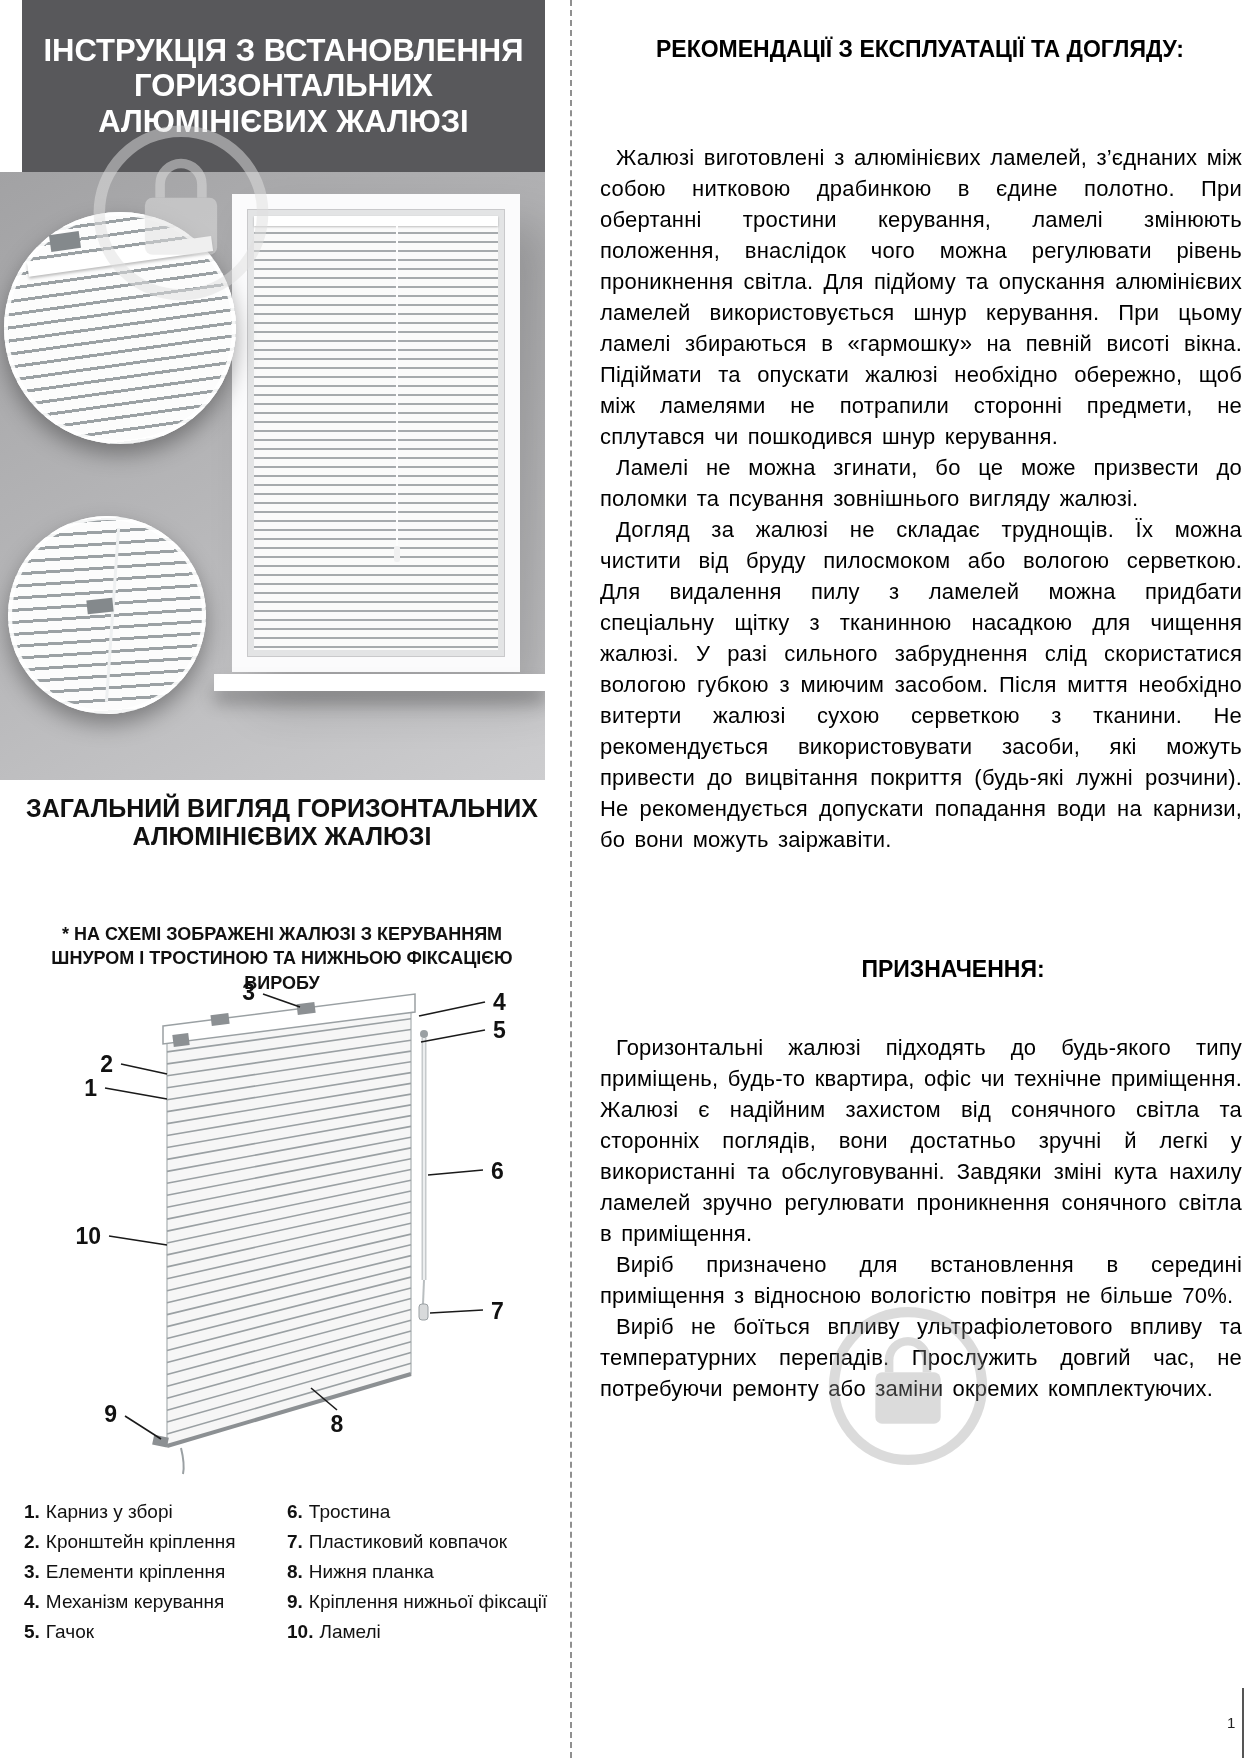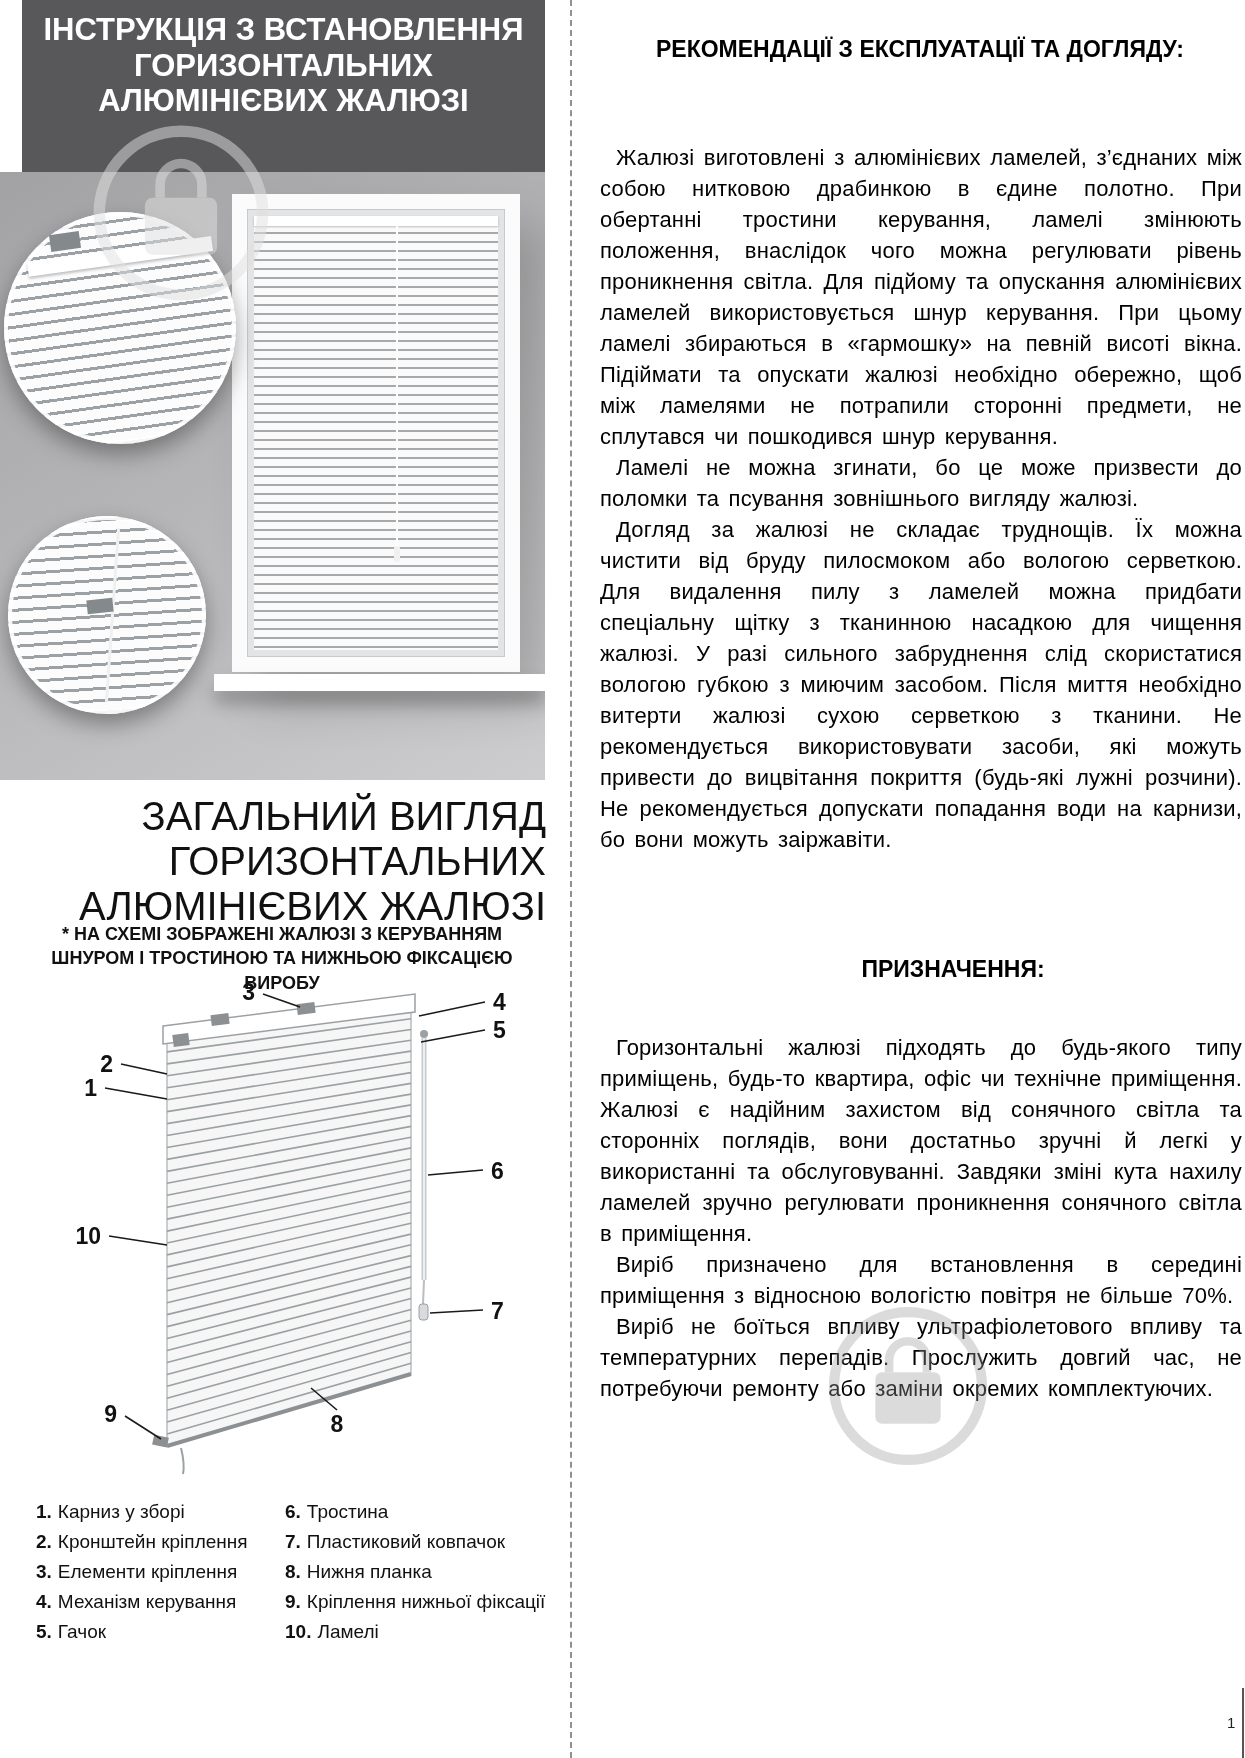--- a/index.html
+++ b/index.html
@@ -2,21 +2,21 @@
 <html><head>
 <meta charset="utf-8">
 <style>
   *{margin:0;padding:0;box-sizing:border-box}
   html,body{background:#ffffff}
   .page{position:relative;width:1245px;height:1758px;background:#fff;
         font-family:"Liberation Sans",sans-serif;color:#111;overflow:hidden}
 
   
   .header-box{position:absolute;left:22px;top:0;width:523px;height:172px;background:#58585b;
-              display:flex;justify-content:center;padding:12px 18px;text-align:center}
+              display:flex;align-items:center;justify-content:center;padding:0 18px;text-align:center}
   .header-box .t{color:#fff;font-weight:700;font-size:31px;line-height:1.15;letter-spacing:0}
 
   .illustration{position:absolute;left:0;top:172px;width:545px;height:608px;overflow:hidden;
                 background:linear-gradient(150deg,#a2a2a4 0%,#b9b9bb 55%,#cdcdcf 100%)}
   .window{position:absolute;left:232px;top:22px;width:288px;height:478px;background:#fbfbfc;
           box-shadow:26px 30px 45px rgba(0,0,0,.18)}
   .window-recess{position:absolute;left:15px;top:15px;right:15px;bottom:15px;background:#e3e4e5;border:1px solid #c9c9cb}
   .window-blinds{position:absolute;left:6px;top:6px;right:6px;bottom:6px;
                  background:repeating-linear-gradient(180deg,#fafafa 0px,#fafafa 7px,#a6aaad 7px,#a6aaad 9px)}
   .window-headrail{position:absolute;left:6px;top:6px;right:6px;height:10px;background:#fff;box-shadow:0 1px 2px rgba(0,0,0,.25)}
@@ -29,30 +29,30 @@
   .c1{left:4px;top:40px;width:232px;height:232px;
       background:repeating-linear-gradient(172deg,#fcfcfc 0px,#fcfcfc 10px,#9ba1a4 10px,#9ba1a4 13px)}
   .c1::before{content:"";position:absolute;left:10%;top:16%;width:80%;height:15px;background:#fff;
               transform:rotate(-8deg);box-shadow:0 2px 3px rgba(0,0,0,.25)}
   .c1::after{content:"";position:absolute;left:20%;top:9%;width:30px;height:17px;background:#84898c;transform:rotate(-8deg)}
   .c2{left:8px;top:344px;width:198px;height:198px;
       background:repeating-linear-gradient(176deg,#fcfcfc 0px,#fcfcfc 9px,#9ba1a4 9px,#9ba1a4 12px)}
   .c2::before{content:"";position:absolute;left:52%;top:6%;width:3px;height:88%;background:#eef0f1;transform:rotate(4deg)}
   .c2::after{content:"";position:absolute;left:40%;top:42%;width:26px;height:14px;background:#84898c;transform:rotate(-6deg)}
 
-  .overview-title{position:absolute;left:18px;top:794px;width:528px;text-align:right;
-                  font-size:40px;font-weight:400;line-height:1.13;letter-spacing:0}
+  .overview-title{position:absolute;left:18px;top:794px;width:528px;text-align:center;
+                  font-size:25px;font-weight:700;line-height:1.13;letter-spacing:0}
   .overview-note{position:absolute;left:28px;top:922px;width:508px;text-align:center;
                  font-size:18px;font-weight:700;line-height:1.35}
 
   .diagram{position:absolute;left:15px;top:978px;width:530px;height:515px}
   .diagram svg{display:block}
 
-  .legend{position:absolute;left:36px;top:1497px;width:520px;display:grid;
-          grid-template-columns:244px 1fr;column-gap:5px}
+  .legend{position:absolute;left:24px;top:1497px;width:520px;display:grid;
+          grid-template-columns:244px 1fr;column-gap:19px}
   .lrow{font-size:19px;line-height:30px;white-space:nowrap;color:#111}
   .ln{font-weight:700;margin-right:6px}
 
   
   .divider{position:absolute;left:570px;top:0;height:1758px;width:0;border-left:2px dashed #909090}
   .corner-line{position:absolute;left:1242px;top:1688px;height:70px;width:0;border-left:2px solid #555}
 
   
   .sec-title{position:absolute;text-align:center;font-weight:800;font-size:23px;line-height:1.2;color:#000}
   .care-title{left:640px;top:36px;width:560px}

